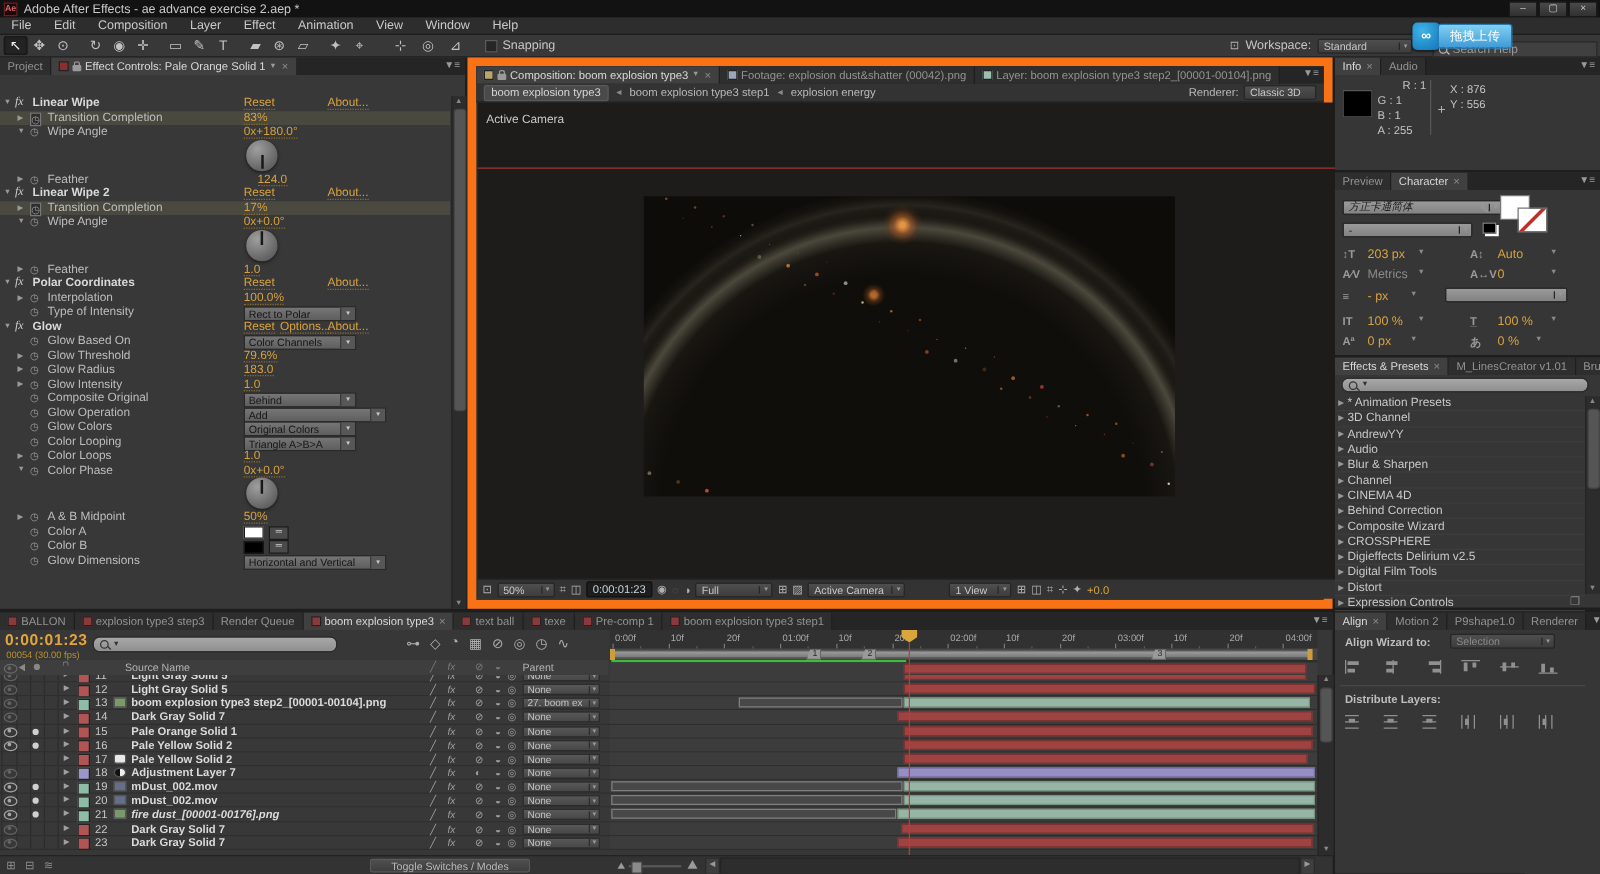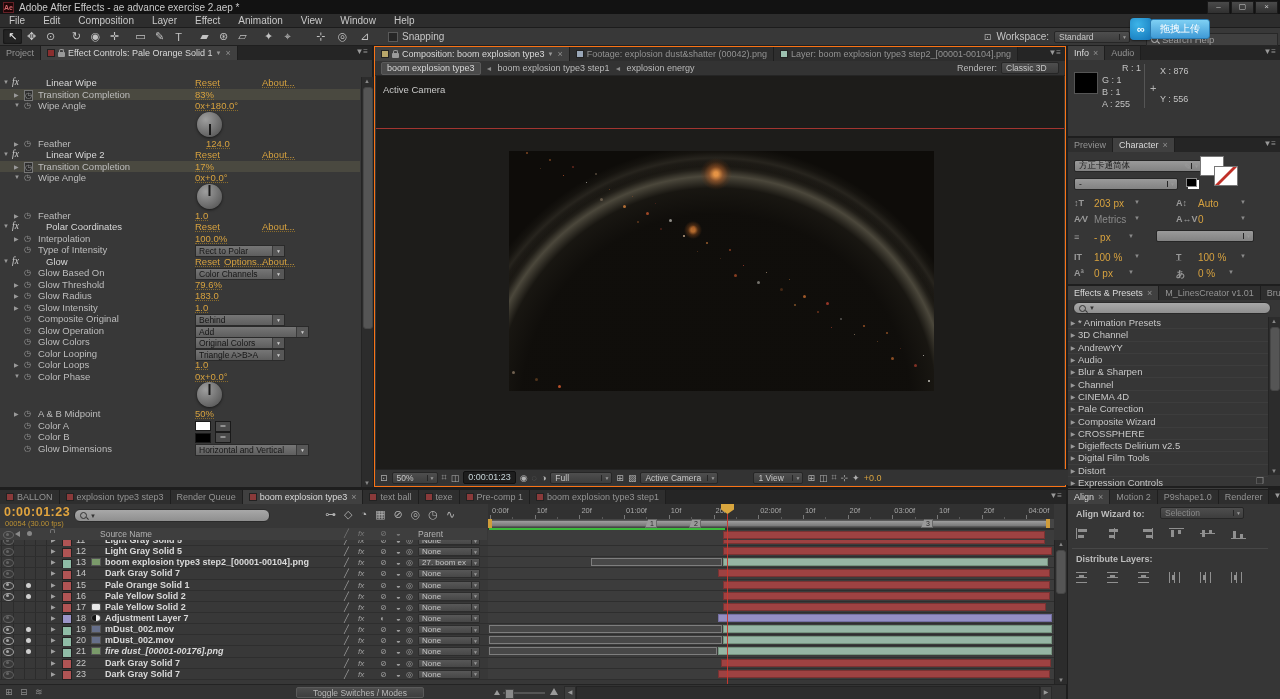--- a/index.html
+++ b/index.html
@@ -26,34 +26,34 @@
   .tab.active{background:#404040;color:#d9d9d9;}
   .tab .close{color:#8f8f8f;font-size:9px;margin-left:1px;}
   .tab .caret{font-size:6px;color:#9a9a9a;}
   .tabic{width:8px;height:8px;border:1px solid #222;box-sizing:border-box;}
   .pmenu{margin-left:auto;color:#9a9a9a;font-size:8px;padding:1px 4px;}
   .mlock{width:7px;height:5px;background:#9a9a9a;border-radius:1px;position:relative;margin-top:2px;}
   .mlock::before{content:"";position:absolute;top:-3px;left:1px;width:3px;height:3px;border:1px solid #9a9a9a;border-bottom:none;border-radius:2px 2px 0 0;}
   
   .panel{background:#383838;}
   #ec-panel{left:0;top:46px;width:372px;height:441px;}
-  #comp-panel{left:374px;top:46px;width:692px;height:441px;border:1px solid #f97316;box-sizing:border-box;background:#383838;}
+  #comp-panel{left:374px;top:46px;width:692px;height:441px;border:7px solid #f97316;box-sizing:border-box;background:#383838;}
   .rpanel{left:1068px;width:212px;background:#363636;}
   #tl-panel{left:0;top:490px;width:1066px;height:209px;background:#373737;}
   #align-panel{top:490px;height:209px;}
   
   #ec-crumb{height:15px;background:#303030;border-bottom:1px solid #232323;color:#bdbdbd;font-size:9px;line-height:15px;padding-left:6px;}
   #ec-rows{position:absolute;left:0;top:31px;width:360px;}
   .ec-row{position:relative;height:11.5px;font-size:9.5px;color:#bdbdbd;}
   .ec-row.hl{background:#4a4940;}
   .ec-row .tw{position:absolute;font-size:6px;color:#999;top:2px;}
   .ec-sw{position:absolute;left:24px;top:1px;font-size:8px;color:#9a9a9a;line-height:9px;}
   .ec-sw.kf{border:1px solid #777;background:#2e2e2e;}
   .ec-label{position:absolute;left:38px;top:0;line-height:11.5px;}
-  .ec-label.fxname{left:26px;font-weight:normal;color:#d8d8d8;margin-left:20px;}
+  .ec-label.fxname{left:26px;font-weight:bold;color:#d8d8d8;}
   .fxbadge{position:absolute;left:12px;top:0;font-style:italic;font-family:"Liberation Serif",serif;color:#cfcfcf;line-height:11.5px;}
   .ec-val,.ec-link{position:absolute;top:0;color:#d7a23f;line-height:11.5px;border-bottom:1px dotted #8a6c2c;height:10px;}
   .ec-dd{position:absolute;left:195px;top:1px;height:10px;background:linear-gradient(#767676,#5e5e5e);border:1px solid #2a2a2a;color:#161616;font-size:8.5px;display:flex;align-items:center;}
   .ec-dd .txt{padding:0 3px;white-space:nowrap;overflow:hidden;flex:1;}
   .ec-dd .arr{width:11px;text-align:center;border-left:1px solid #3a3a3a;background:#575757;color:#ccc;font-size:5px;align-self:stretch;line-height:10px;}
   .dial{position:absolute;left:197px;top:0;width:25px;height:25px;border-radius:50%;background:radial-gradient(circle at 35% 30%,#9e9e9e,#606060 75%);box-shadow:0 1px 3px rgba(0,0,0,.6);}
   .needle{position:absolute;left:12px;top:12.5px;width:1.5px;height:11px;background:#181818;transform-origin:0.75px 0;}
   .cswatch{position:absolute;left:195px;top:1.5px;width:14px;height:8px;border:1px solid #1a1a1a;}
   .eyedrop{position:absolute;left:215px;top:1px;width:14px;height:9px;border:1px solid #1a1a1a;background:#4a4a4a;color:#ccc;font-size:7px;line-height:8px;text-align:center;}
   .vscroll{position:absolute;background:#2c2c2c;border-left:1px solid #242424;}
@@ -563,38 +563,38 @@
     <div id="info-channels">
         <div class="abs" style="left: 34px; top: 3px; font-size: 9px; color: rgb(195, 195, 195); padding-left: 20px;">R : 1</div>
         <div class="abs" style="left: 34px; top: 15px; font-size: 9px; color: rgb(195, 195, 195);">G : 1</div>
         <div class="abs" style="left: 34px; top: 27px; font-size: 9px; color: rgb(195, 195, 195);">B : 1</div>
         <div class="abs" style="left: 34px; top: 39px; font-size: 9px; color: rgb(195, 195, 195);">A : 255</div>
       </div>
     <div class="abs" style="left:76px;top:4px;width:1px;height:44px;background:#555;"></div>
     <div class="abs" style="left:82px;top:22px;color:#b5b5b5;font-size:11px;">+</div>
     <div id="info-position">
         <div class="abs" style="left: 92px; top: 6px; font-size: 9px; color: rgb(195, 195, 195);">X : 876</div>
-        <div class="abs" style="left: 92px; top: 34px; font-size: 9px; color: rgb(195, 195, 195);">Y : 556</div>
+        <div class="abs" style="left: 92px; top: 18px; font-size: 9px; color: rgb(195, 195, 195);">Y : 556</div>
       </div>
   </div>
 </div>
 
 <div id="char-panel" class="abs rpanel" style="top:138px;height:146px;">
   <div class="tabbar">
     <div class="tab">
         <span>Preview</span>
       </div>
     <div class="tab active">
         <span>Character</span>
         <span class="close">×</span>
       </div>
     <span class="pmenu">▼≡</span>
   </div>
   <div class="pbody" style="height:132px;">
-    <span class="chrome-dd abs" style="left:6px;top:8px;width:128px;background:linear-gradient(#9a9a9a,#828282);color:#1a1a1a;">
+    <span class="chrome-dd abs" style="left:6px;top:8px;width:128px;background:linear-gradient(#9a9a9a,#828282);color:#1a1a1a;font-style:italic;">
       <span class="txt">方正卡通简体</span>
         <span class="arr">▼</span>
       </span>
     <span class="abs charic" style="left:116px;top:10px;">✎</span>
     <div class="abs" style="left:132px;top:4px;width:22px;height:18px;background:#fff;border:1px solid #777;"></div>
     <div class="abs" style="left:146px;top:14px;width:22px;height:18px;background:linear-gradient(135deg,#fff 44%,#c03028 46%,#c03028 54%,#fff 56%);border:1px solid #777;"></div>
     <div class="abs" style="left:118px;top:26px;width:9px;height:7px;background:#000;border:1px solid #888;box-shadow:2px 2px 0 #fff;"></div>
     <span class="chrome-dd abs" style="left:6px;top:26px;width:104px;background:linear-gradient(#9a9a9a,#828282);color:#1a1a1a;">
       <span class="txt">-</span>
         <span class="arr">▼</span>
@@ -681,21 +681,21 @@
         <div class="ep-item">
           <span class="tw">▶</span>
           <span>Channel</span>
         </div>
         <div class="ep-item">
           <span class="tw">▶</span>
           <span>CINEMA 4D</span>
         </div>
         <div class="ep-item">
           <span class="tw">▶</span>
-          <span>Pale Correction</span>
+          <span>Behind Correction</span>
         </div>
         <div class="ep-item">
           <span class="tw">▶</span>
           <span>Composite Wizard</span>
         </div>
         <div class="ep-item">
           <span class="tw">▶</span>
           <span>CROSSPHERE</span>
         </div>
         <div class="ep-item">

